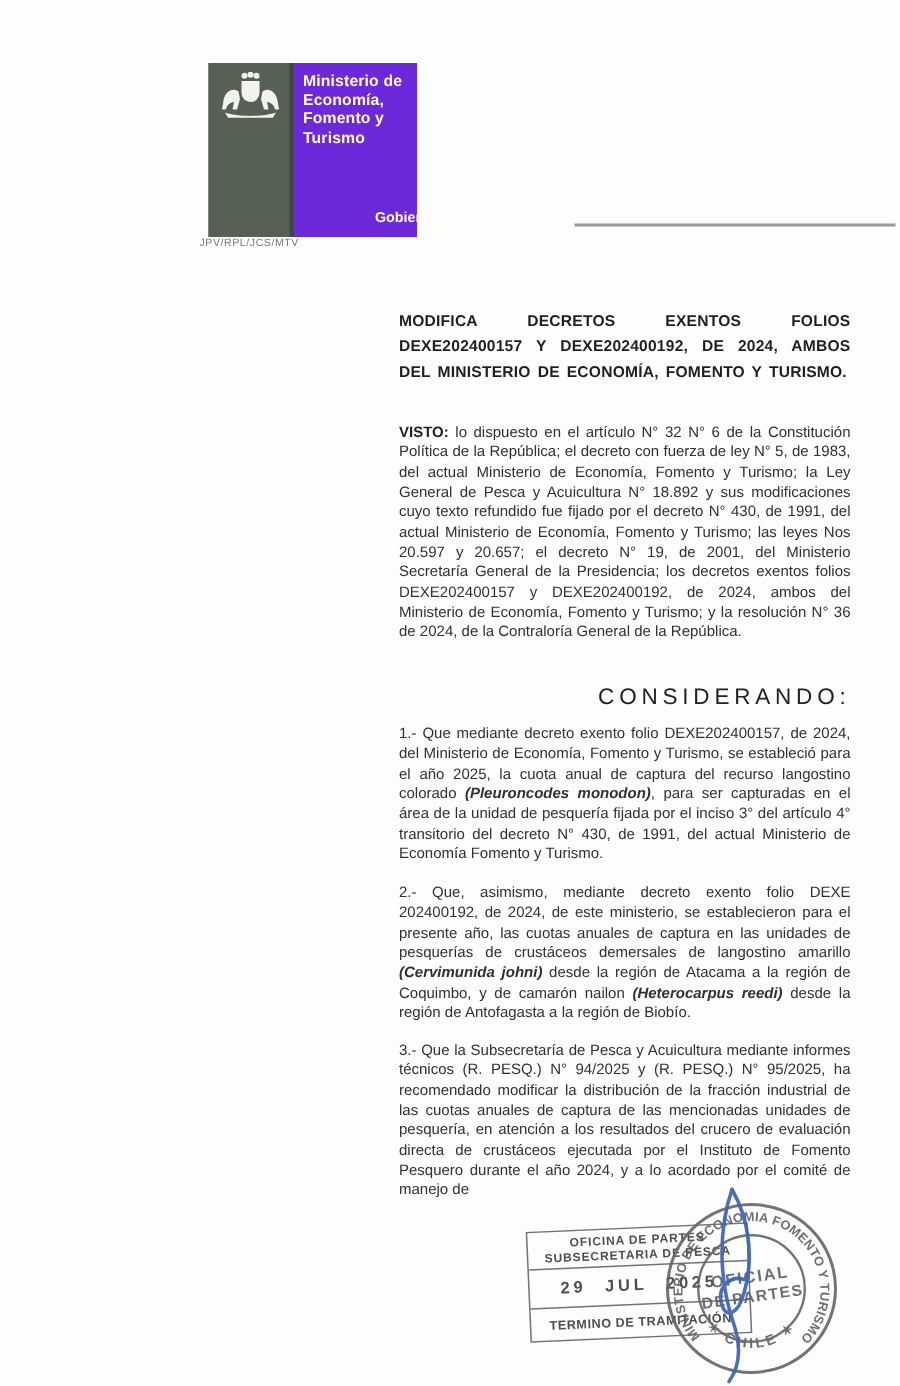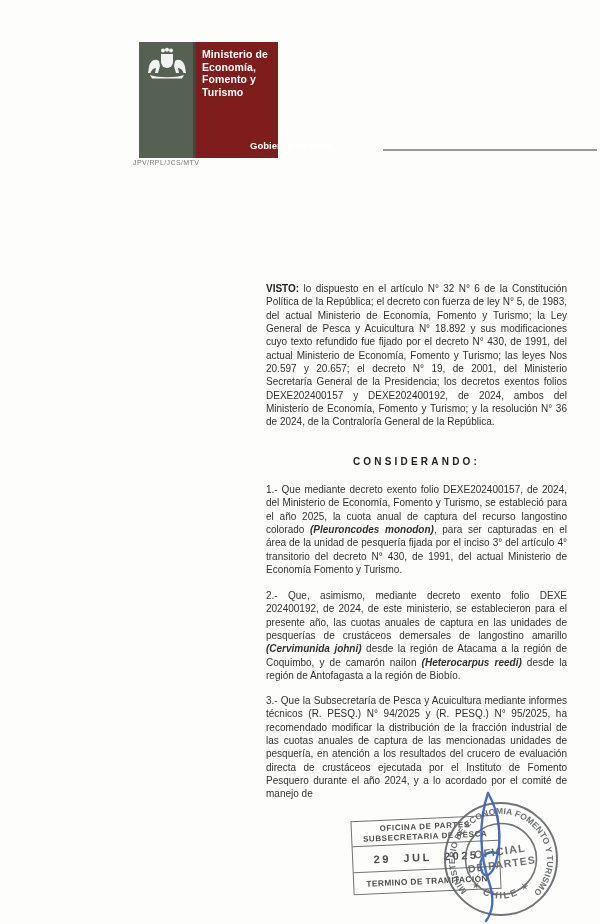--- a/index.html
+++ b/index.html
@@ -4,34 +4,34 @@
 <style>
   html,body{margin:0;padding:0;}
   .page{
     position:relative;width:600px;height:924px;overflow:hidden;
     background:#fdfdfc;font-family:"Liberation Sans",sans-serif;color:#333;
   }
   
   .logo{position:absolute;left:139px;top:42px;width:139px;height:116px;background:#515b4e;}
   .logo-crest{position:absolute;left:0;top:0;width:54px;height:100%;background:#576153;}
   .logo-divider{position:absolute;left:54px;top:0;width:3px;height:100%;background:#3f4a3e;}
-  .logo-panel{position:absolute;left:57px;top:0;right:0;bottom:0;background:#7f1d1d;}
+  .logo-panel{position:absolute;left:57px;top:0;right:0;bottom:0;background:#6d28d9;}
   .logo-ministry{position:absolute;left:6px;top:6px;color:#fff;font-weight:700;font-size:10.5px;line-height:12.6px;letter-spacing:.1px;}
   .logo-gov{position:absolute;left:6px;bottom:7px;color:#fff;font-weight:700;font-size:9.5px;white-space:nowrap;margin-left:48px;}
   .crest-svg{position:absolute;left:7px;top:5px;}
   .initials{position:absolute;left:133px;top:159px;font-size:7px;color:#555;letter-spacing:.4px;opacity:.8;filter:blur(.3px);}
   
   .folio-rule{position:absolute;left:383px;top:149px;width:214px;height:1.5px;background:#9a9a9a;}
   .folio{position:absolute;left:424px;top:152px;font-size:13px;font-weight:700;color:#464c47;line-height:17.5px;}
   
   .block{position:absolute;left:266px;width:301px;text-align:justify;}
   .doc-title{top:207px;font-size:10.4px;line-height:16.9px;font-weight:700;color:#1f1f1f;word-spacing:1.6px;letter-spacing:.15px;}
   .body-text{font-size:10px;line-height:13.35px;color:#303030;}
   .visto{top:282px;}
-  .considerando{top:456px;font-size:10px;font-weight:700;letter-spacing:3.2px;color:#222;text-align:center;}
+  .considerando{top:456px;font-size:15px;font-weight:400;letter-spacing:3.2px;color:#222;text-align:right;}
   .p1{top:483px;}
   .p2{top:589px;}
   .p3{top:694px;}
   .species{font-weight:700;font-style:italic;}
   b{color:#222;}
   
   .office-stamp{
     position:absolute;left:352px;top:818px;width:148px;height:74px;
     border:1.6px solid rgba(75,75,75,.78);transform:rotate(-2.5deg);
     color:#4e4e4e;font-weight:700;z-index:1;box-sizing:border-box;
@@ -73,20 +73,21 @@
         <div>Turismo</div>
       </div>
       <div class="logo-gov">Gobierno de Chile</div>
     </div>
   </div>
 
   <div class="initials">JPV/RPL/JCS/MTV</div>
 
   <div class="folio-rule"></div>
 
+  <div class="block doc-title">MODIFICA DECRETOS EXENTOS FOLIOS DEXE202400157 Y DEXE202400192, DE 2024, AMBOS DEL MINISTERIO DE ECONOMÍA, FOMENTO Y TURISMO.</div>
 
   <div class="block body-text visto"><b>VISTO:</b><span> lo dispuesto en el artículo N° 32 N° 6 de la Constitución Política de la República; el decreto con fuerza de ley N° 5, de 1983, del actual Ministerio de Economía, Fomento y Turismo; la Ley General de Pesca y Acuicultura N° 18.892 y sus modificaciones cuyo texto refundido fue fijado por el decreto N° 430, de 1991, del actual Ministerio de Economía, Fomento y Turismo; las leyes Nos 20.597 y 20.657; el decreto N° 19, de 2001, del Ministerio Secretaría General de la Presidencia; los decretos exentos folios DEXE202400157 y DEXE202400192, de 2024, ambos del Ministerio de Economía, Fomento y Turismo; y la resolución N° 36 de 2024, de la Contraloría General de la República.</span></div>
 
   <div class="block considerando">CONSIDERANDO:</div>
 
   <div class="block body-text p1"><span>1.- Que mediante decreto exento folio DEXE202400157, de 2024, del Ministerio de Economía, Fomento y Turismo, se estableció para el año 2025, la cuota anual de captura del recurso langostino colorado </span><span class="species">(Pleuroncodes monodon)</span><span>, para ser capturadas en el área de la unidad de pesquería fijada por el inciso 3° del artículo 4° transitorio del decreto N° 430, de 1991, del actual Ministerio de Economía Fomento y Turismo.</span></div>
 
   <div class="block body-text p2"><span>2.- Que, asimismo, mediante decreto exento folio DEXE 202400192, de 2024, de este ministerio, se establecieron para el presente año, las cuotas anuales de captura en las unidades de pesquerías de crustáceos demersales de langostino amarillo </span><span class="species">(Cervimunida johni)</span><span> desde la región de Atacama a la región de Coquimbo, y de camarón nailon </span><span class="species">(Heterocarpus reedi)</span><span> desde la región de Antofagasta a la región de Biobío.</span></div>
 
   <div class="block body-text p3">3.- Que la Subsecretaría de Pesca y Acuicultura mediante informes técnicos (R. PESQ.) N° 94/2025 y (R. PESQ.) N° 95/2025, ha recomendado modificar la distribución de la fracción industrial de las cuotas anuales de captura de las mencionadas unidades de pesquería, en atención a los resultados del crucero de evaluación directa de crustáceos ejecutada por el Instituto de Fomento Pesquero durante el año 2024, y a lo acordado por el comité de manejo de</div>

